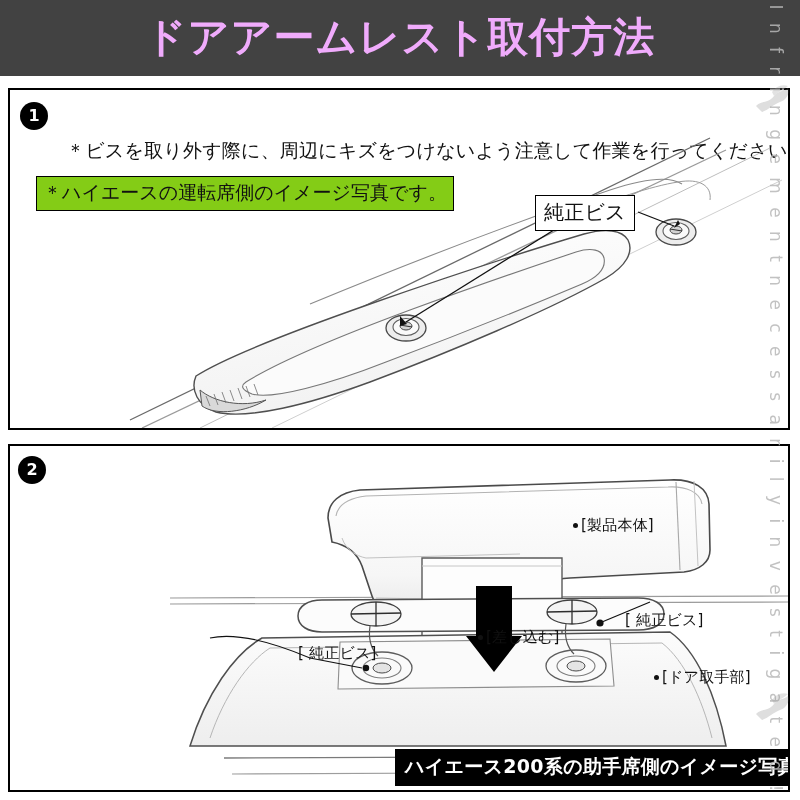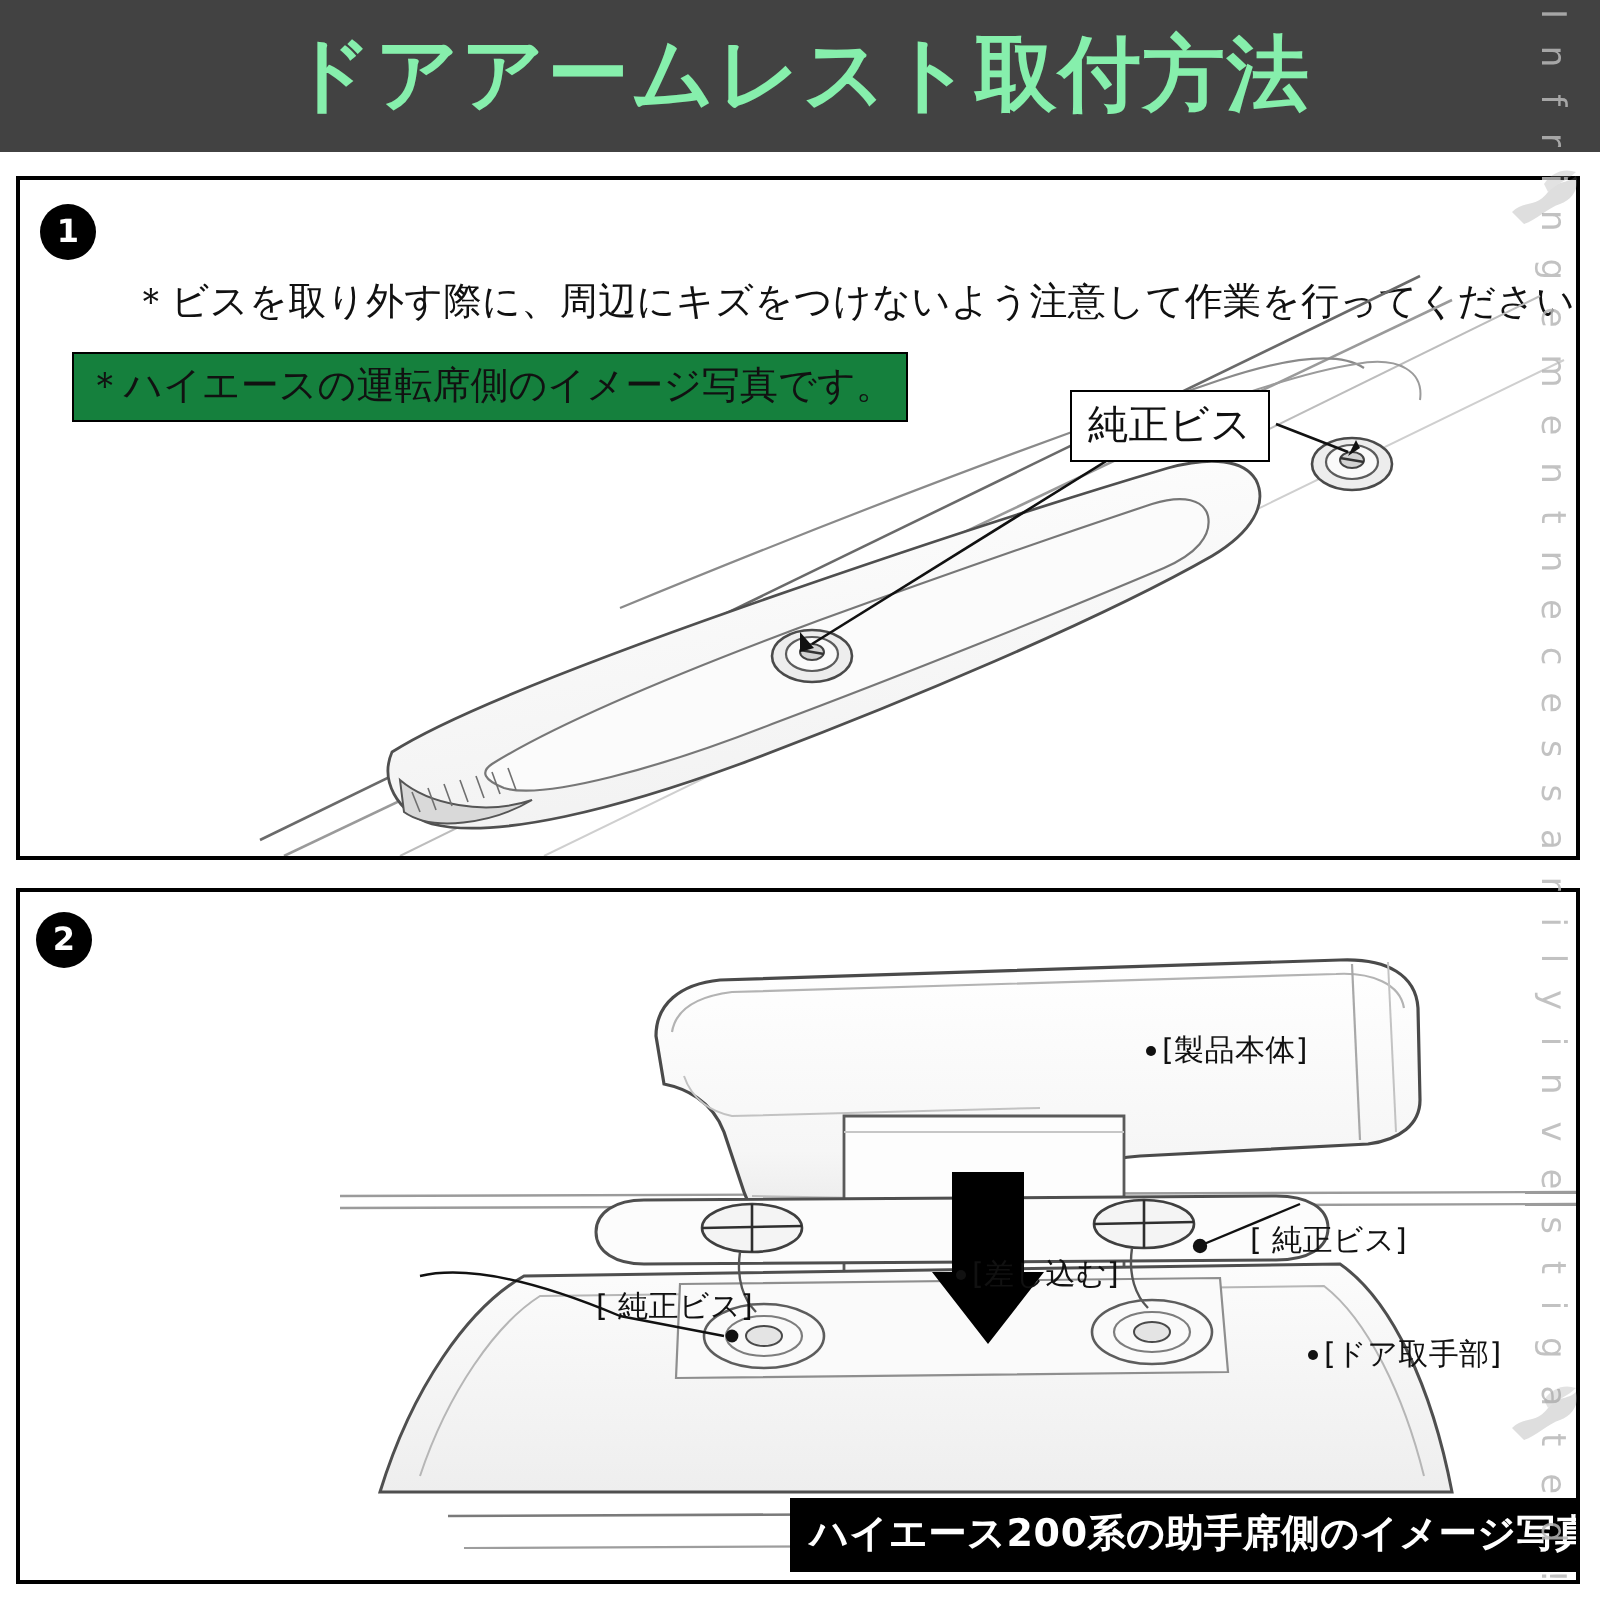--- a/index.html
+++ b/index.html
@@ -34,21 +34,21 @@
     overflow: hidden;
   }
   .header-title {
     position: absolute;
     left: 0;
     top: 0;
     width: 800px;
     height: 76px;
     line-height: 74px;
     text-align: center;
-    color: #86efac;
+    color: #f0abfc;
     font-size: 41px;
     font-weight: 700;
     letter-spacing: 1px;
     white-space: nowrap;
   }
 
   
   .watermark {
     position: absolute;
     right: 2px;
@@ -109,21 +109,21 @@
   .step-line {
     position: absolute;
     font-size: 19px;
     color: #111111;
     white-space: nowrap;
     letter-spacing: 0.2px;
   }
   .note-box {
     position: absolute;
     border: 1.5px solid #000000;
-    background: #15803d;
+    background: #84cc16;
     font-size: 19px;
     color: #111111;
     padding: 3px 6px 4px 6px;
     white-space: nowrap;
     box-sizing: border-box;
   }
 
   
   .art {
     position: absolute;

